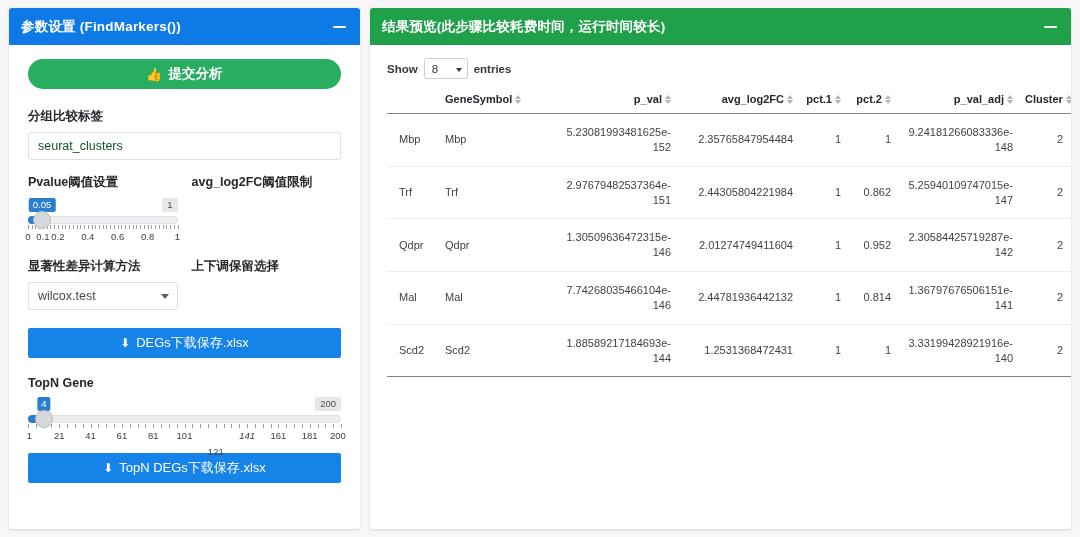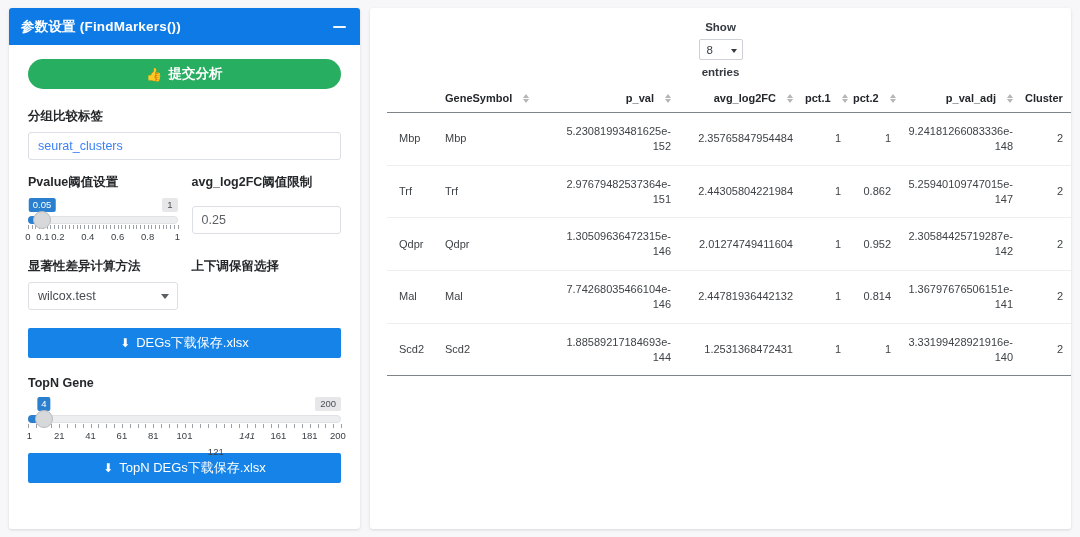--- a/index.html
+++ b/index.html
@@ -96,21 +96,21 @@
     margin: 0 0 7px 0;
   }
   .text-input {
     width: 100%;
     height: 28px;
     border: 1px solid #dcdfe3;
     border-radius: 3px;
     background: #fff;
     padding: 0 9px;
     font-size: 12.5px;
-    color: #3b82f6;
+    color: #14532d;
     font-family: "Liberation Sans", sans-serif;
     outline: none;
   }
   .row2 { display: flex; gap: 14px; }
   .col { flex: 1 1 0; min-width: 0; }
 
   .select-wrap { position: relative; }
   .select-box {
     width: 100%;
     height: 28px;
@@ -231,21 +231,20 @@
   .rbody { padding: 13px 17px 0 17px; display: flex; flex-direction: column; height: 100%; }
 
   .show-entries {
     display: flex;
     align-items: center;
     gap: 6px;
     font-size: 11.5px;
     font-weight: 700;
     color: #343a40;
     margin-bottom: 14px;
-    flex-direction: column;
   }
   .mini-select {
     position: relative;
     border: 1px solid #ced2d6;
     border-radius: 2px;
     height: 21px;
     min-width: 44px;
     display: flex;
     align-items: center;
     padding: 0 17px 0 7px;
@@ -273,21 +272,21 @@
   }
   table.dt thead th {
     font-size: 11px;
     font-weight: 700;
     color: #24282c;
     padding: 0 6px 8px 6px;
     border-bottom: 1.5px solid #7f8489;
     vertical-align: bottom;
     white-space: nowrap;
   }
-  .th-inner { display: inline-flex; align-items: center; gap: 11px; }
+  .th-inner { display: inline-flex; align-items: center; gap: 3px; }
   .sort-ic {
     display: inline-flex;
     flex-direction: column;
     gap: 1px;
     opacity: .35;
     line-height: 0;
   }
   .sort-ic b {
     width: 0; height: 0;
     border-left: 3px solid transparent;
@@ -398,21 +397,20 @@
                 <span style="left: 40%;">0.4</span>
                 <span style="left: 60%;">0.6</span>
                 <span style="left: 80%;">0.8</span>
                 <span style="left: 100%;">1</span>
               </div>
           </div>
         </div>
         <div class="col">
           <div class="field-label">avg_log2FC阈值限制</div>
           <div style="height:8px"></div>
-          <input class="text-input" style="color: rgb(92, 97, 103);" value="0.25">
         </div>
       </div>
 
       <div class="spacer-14"></div>
 
       <div class="row2">
         <div class="col">
           <div class="field-label">显著性差异计算方法</div>
           <div class="select-wrap">
             <div class="select-box">wilcox.test</div>
@@ -502,20 +500,24 @@
 
       <button class="btn btn-dl">
         <span class="dl-glyph">⬇</span>
         <span>TopN DEGs下载保存.xlsx</span>
       </button>
 
     </div>
   </div>
 
   <div class="card right">
+    <div class="card-head green">
+      <span>结果预览(此步骤比较耗费时间，运行时间较长)</span>
+      <span class="minus-icon"></span>
+    </div>
     <div class="rbody">
 
       <div class="show-entries">
         <span>Show</span>
         <span class="mini-select">
           <span>8</span>
           <span class="mini-caret"></span>
         </span>
         <span>entries</span>
       </div>

